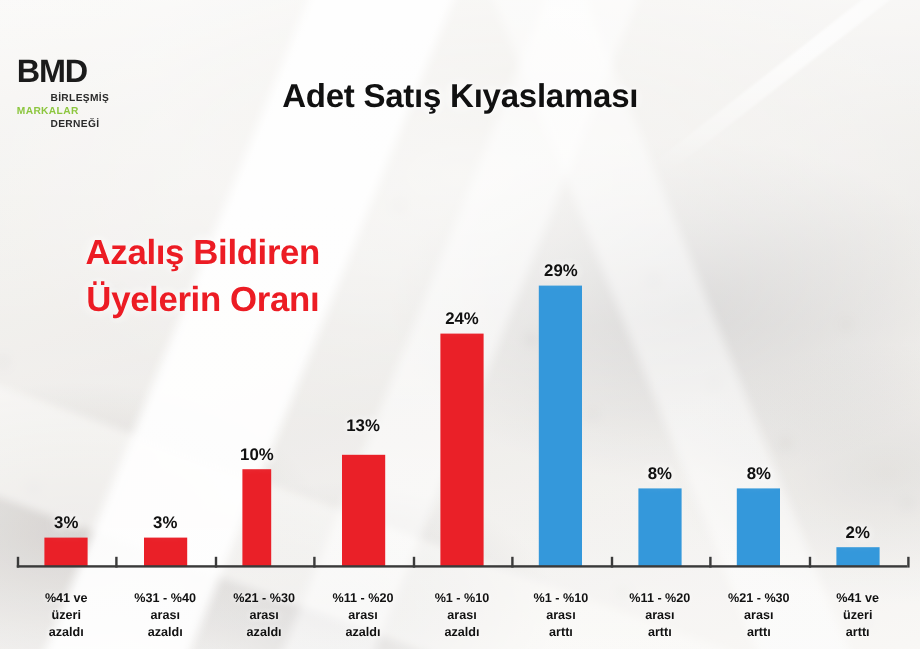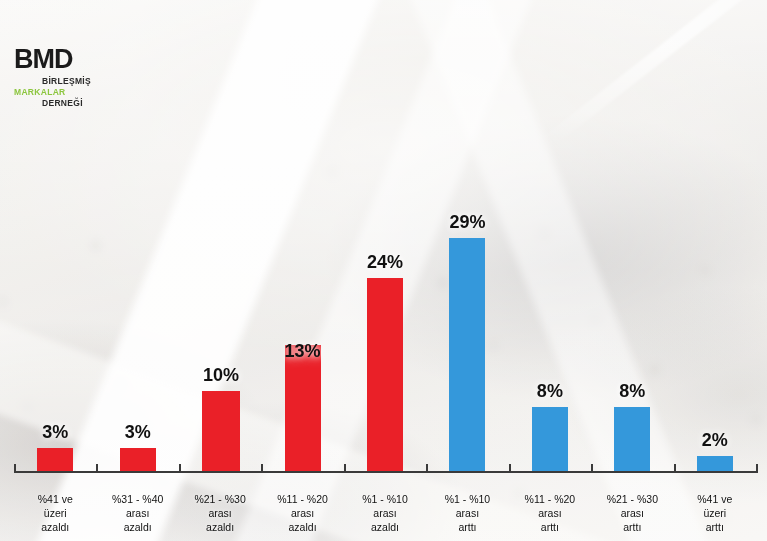--- a/index.html
+++ b/index.html
@@ -107,31 +107,31 @@
   }
 
   
   #chart { position:absolute; left:0; top:0; width:767px; height:541px; z-index:5; }
   .bar { position:absolute; bottom:69px; }
   .bar .rect { position:absolute; left:0; bottom:0; width:100%; }
   .bar .rect.red  { background:#ea2028; }
   .bar .rect.blue { background:#3498db; }
   .bar .vlabel {
     position:absolute; left:50%; transform:translateX(-50%);
-    white-space:nowrap; font-weight:bold; font-size:18px; color:#111;
+    white-space:nowrap; font-weight:bold; font-size:14px; color:#111;
     text-shadow:0 0 6px rgba(255,255,255,.95), 0 0 12px rgba(255,255,255,.85);
   }
   #axis-line {
     position:absolute; left:14px; bottom:68px; width:742px; height:2px;
     background:#3a3a3a; z-index:5;
   }
   .tick { position:absolute; bottom:68px; width:2px; height:9px; background:#3a3a3a; z-index:5; }
   .cat {
     position:absolute; bottom:6px; text-align:center;
-    font-size:10.5px; font-weight:normal; color:#111; line-height:1.32;
+    font-size:10.5px; font-weight:bold; color:#111; line-height:1.32;
     text-shadow:0 0 5px rgba(255,255,255,.95);
     z-index:5; white-space:pre-line;
   }
 </style>
 </head>
 <body>
 
 <div id="bg-photo">
   <div class="layer bgbase"></div>
   <div class="layer bgcrowd"></div>
@@ -144,23 +144,26 @@
 <div id="logo">
   <div class="bmd">BMD</div>
   <div class="sub">
     <div class="l1">BİRLEŞMİŞ</div>
     <div class="l2">MARKALAR</div>
     <div class="l3">DERNEĞİ</div>
   </div>
 </div>
 
 <div id="title">
+  <div>Adet Satış Kıyaslaması</div>
 </div>
 
 <div id="callout">
+  <div>Azalış Bildiren</div>
+  <div>Üyelerin Oranı</div>
 </div>
 
 <div id="chart">
   <div id="axis-line"></div>
   <div id="ticks">
       <div class="tick" style="left: 14px;"></div>
       <div class="tick" style="left: 96.4444px;"></div>
       <div class="tick" style="left: 178.889px;"></div>
       <div class="tick" style="left: 261.333px;"></div>
       <div class="tick" style="left: 343.778px;"></div>
@@ -172,25 +175,25 @@
     </div>
   <div id="bars">
       <div class="bar" style="left: 37.2222px; width: 36px; height: 24px;">
         <div class="rect red" style="height: 100%;"></div>
         <div class="vlabel" style="bottom: 29px;">3%</div>
       </div>
       <div class="bar" style="left: 119.667px; width: 36px; height: 24px;">
         <div class="rect red" style="height: 100%;"></div>
         <div class="vlabel" style="bottom: 29px;">3%</div>
       </div>
-      <div class="bar" style="left: 202.111px; width: 38px; height: 81px;">
+      <div class="bar" style="left: 202.111px; width: 24px; height: 81px;">
         <div class="rect red" style="height: 100%;"></div>
         <div class="vlabel" style="bottom: 86px;">10%</div>
       </div>
-      <div class="bar" style="left: 284.556px; width: 36px; height: 127px;">
+      <div class="bar" style="left: 284.556px; width: 36px; height: 93px;">
         <div class="rect red" style="height: 100%;"></div>
         <div class="vlabel" style="bottom: 110px;">13%</div>
       </div>
       <div class="bar" style="left: 367px; width: 36px; height: 194px;">
         <div class="rect red" style="height: 100%;"></div>
         <div class="vlabel" style="bottom: 199px;">24%</div>
       </div>
       <div class="bar" style="left: 449.444px; width: 36px; height: 234px;">
         <div class="rect blue" style="height: 100%;"></div>
         <div class="vlabel" style="bottom: 239px;">29%</div>

